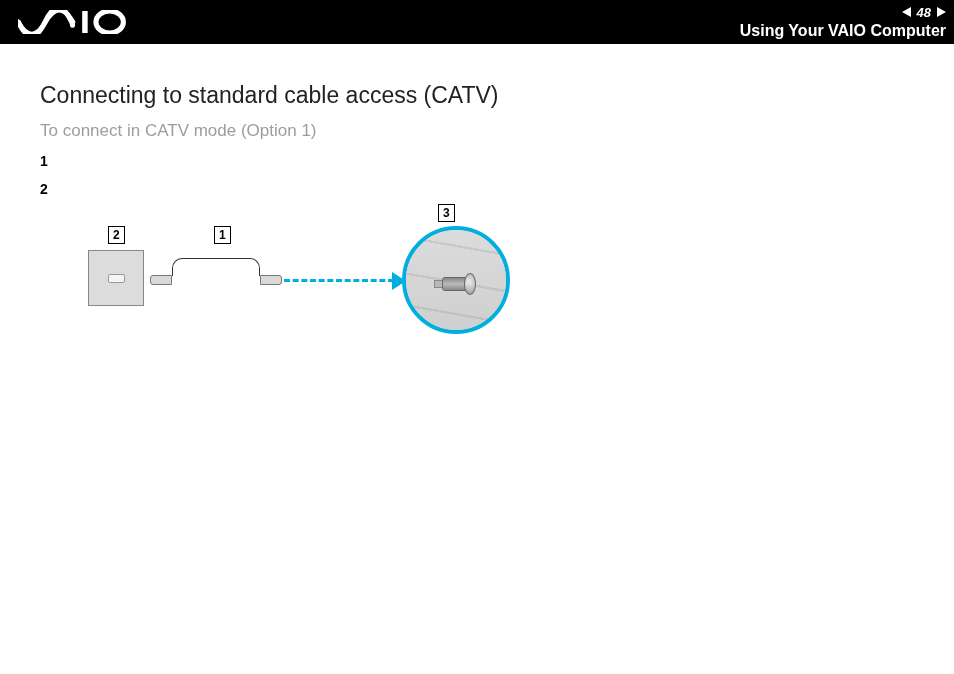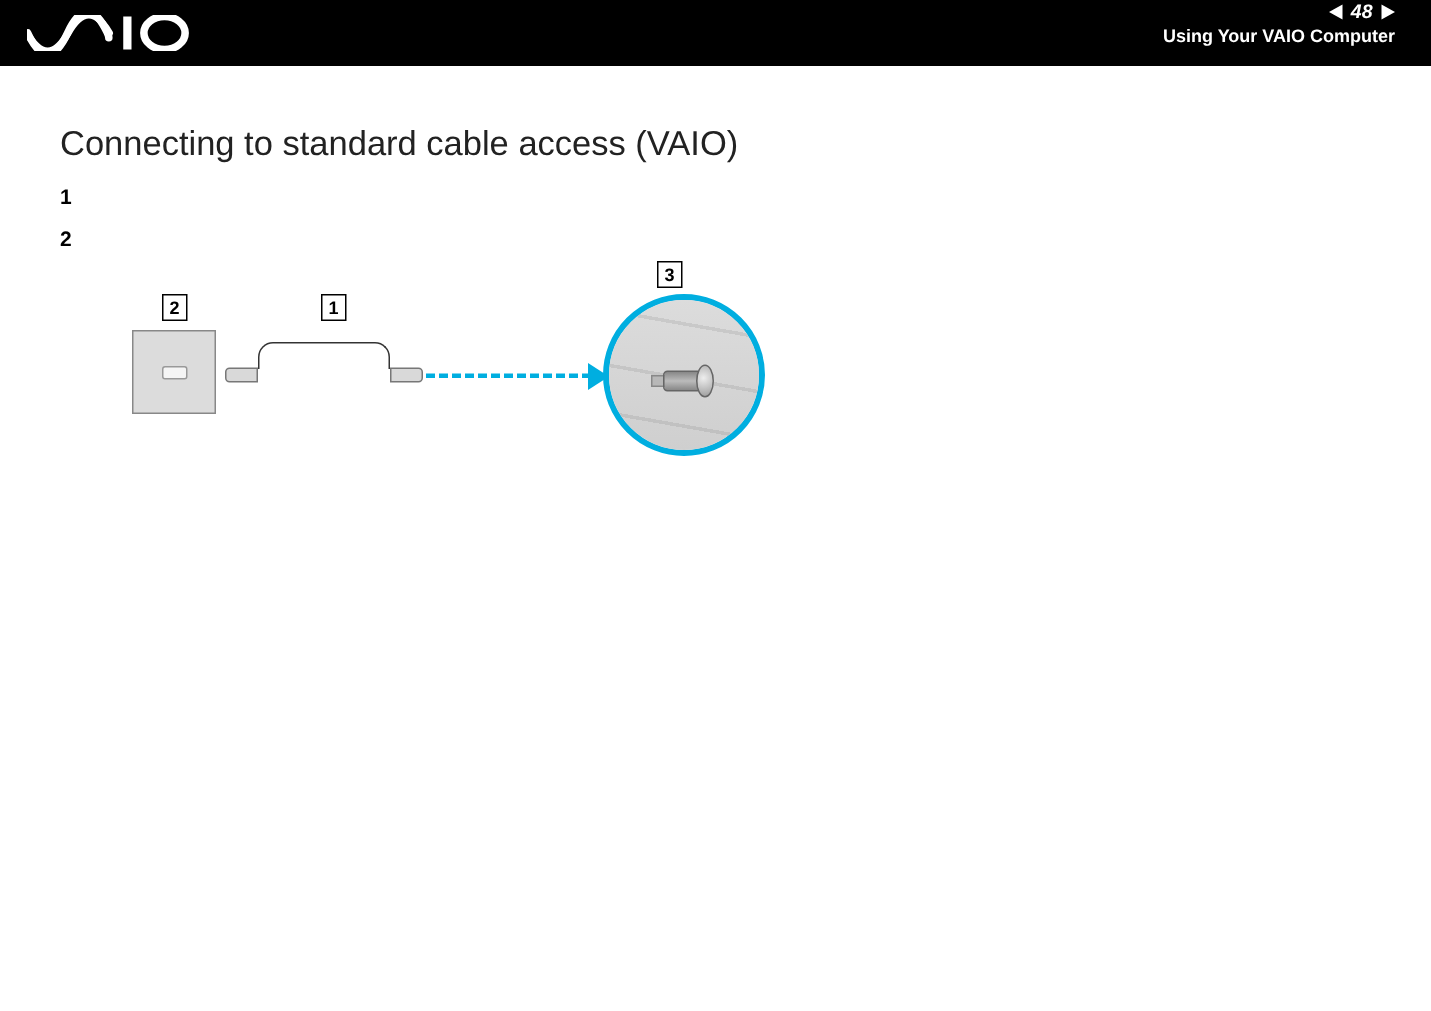--- a/index.html
+++ b/index.html
@@ -13,23 +13,23 @@
     box-sizing: border-box;
   }
   *, *:before, *:after { box-sizing: inherit; }
 
   
   .header {
     background: #000;
     height: 44px;
     width: 100%;
     display: flex;
-    align-items: flex-start;
+    align-items: center;
     justify-content: space-between;
-    padding: 0 24px 0 18px;
+    padding: 0 8px 0 18px;
   }
   .logo {
     flex: 0 0 auto;
     display: flex;
     align-items: center;
     height: 44px;
   }
   .logo svg { display: block; }
   .header-right {
     display: flex;
@@ -58,21 +58,21 @@
     border-color: transparent transparent transparent #fff;
   }
   .pager .page-number {
     font-size: 13px;
     font-style: italic;
     font-weight: bold;
     color: #fff;
   }
   .header-title {
     color: #fff;
-    font-size: 12px;
+    font-size: 16px;
     font-weight: bold;
   }
 
   
   .content {
     padding: 38px 40px 20px 40px;
   }
   .heading1 {
     font-size: 23px;
     font-weight: 400;
@@ -260,21 +260,22 @@
       <div class="tri tri-left"></div>
       <span class="page-number">48</span>
       <div class="tri tri-right"></div>
     </div>
     <div class="header-title">Using Your VAIO Computer</div>
   </div>
 </div>
 
 <div class="content">
 
-  <h1 class="heading1">Connecting to standard cable access (VAIO)</h1>
+  <h1 class="heading1">Connecting to standard cable access (CATV)</h1>
+  <h2 class="heading2">To connect in CATV mode (Option 1)</h2>
 
   <ol class="steps">
     <li>
       <span class="num">1</span>
     </li>
     <li>
       <span class="num">2</span>
     </li>
   </ol>
 

